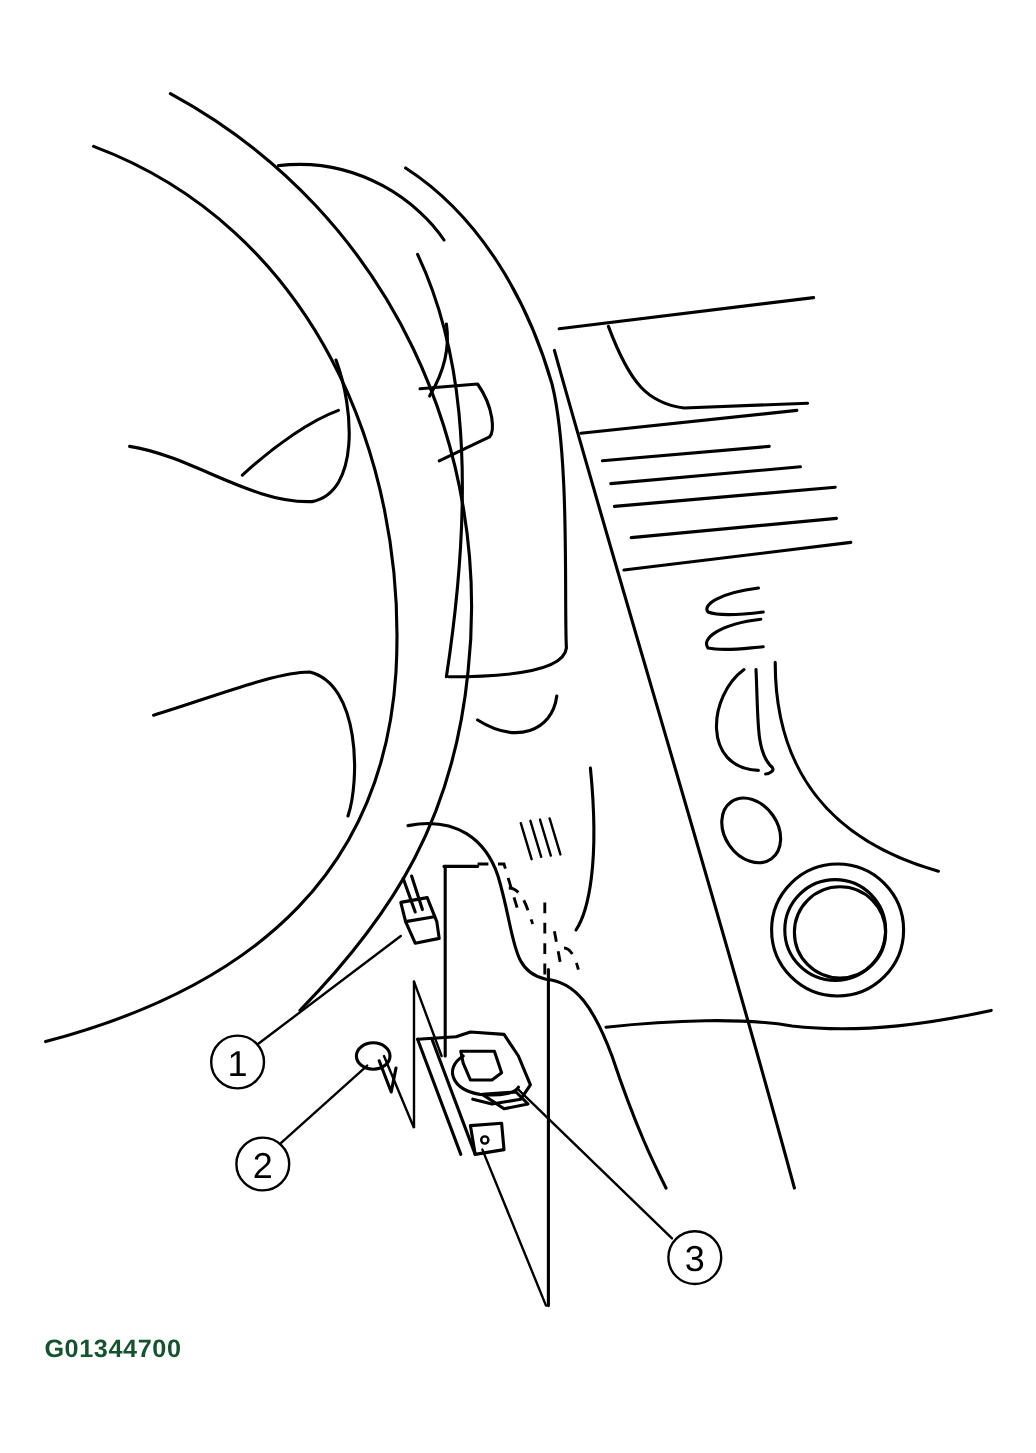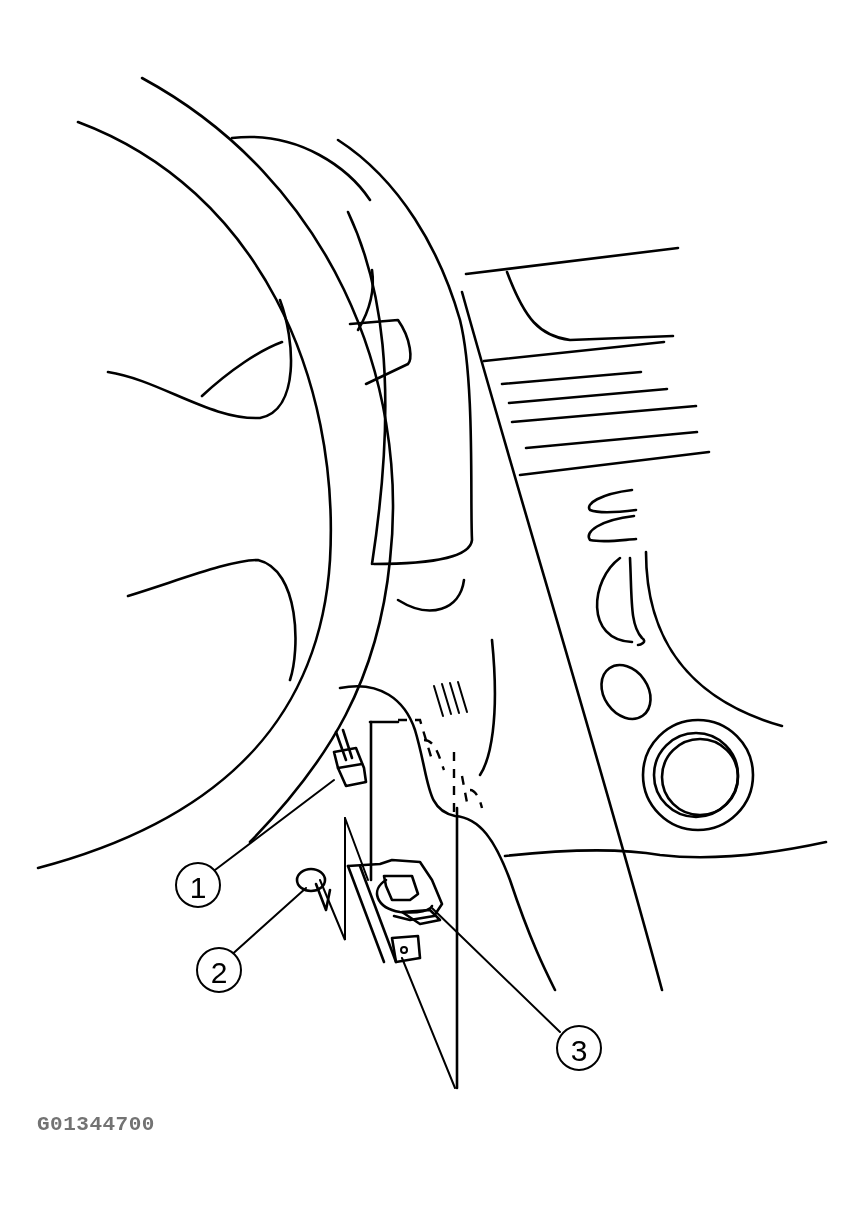--- a/index.html
+++ b/index.html
@@ -3,21 +3,21 @@
 <meta charset="utf-8">
 <style>
   html, body { margin:0; padding:0; background:#ffffff; }
   body { width:863px; height:1211px; position:relative; overflow:hidden; font-family:"Liberation Sans", sans-serif; }
   #diagram { position:absolute; left:0; top:0; width:863px; height:1211px; }
   .ln { fill:none; stroke:#000; stroke-width:2.6; stroke-linecap:round; stroke-linejoin:round; }
   .ln-thin { fill:none; stroke:#000; stroke-width:2; stroke-linecap:round; }
   .dash { fill:none; stroke:#000; stroke-width:2.4; stroke-dasharray:9 8; }
   .callout-circle { fill:#fff; stroke:#000; stroke-width:2; }
   .callout-text { font-family:"Liberation Sans", sans-serif; font-size:30px; fill:#000; text-anchor:middle; dominant-baseline:central; }
-  .figure-id { position:absolute; left:37px; top:1113px; font-family:Liberation Mono, monospace; font-weight:bold; font-size:21px; color:#737373; letter-spacing:0.5px; }
+  .figure-id { position:absolute; left:37px; top:1113px; font-family:Liberation Sans, sans-serif; font-weight:bold; font-size:21px; color:#14532d; letter-spacing:0.5px; }
 </style>
 </head>
 <body>
 
 <svg id="diagram" viewBox="0 0 863 1211" xmlns="http://www.w3.org/2000/svg">
 
   <g>
     <path class="ln" d="M78 122 C260 190 340 380 330 560 C320 720 220 820 38 868"></path>
     <path class="ln" d="M142 78 C330 180 410 380 390 560 C378 680 330 760 250 842"></path>
 

